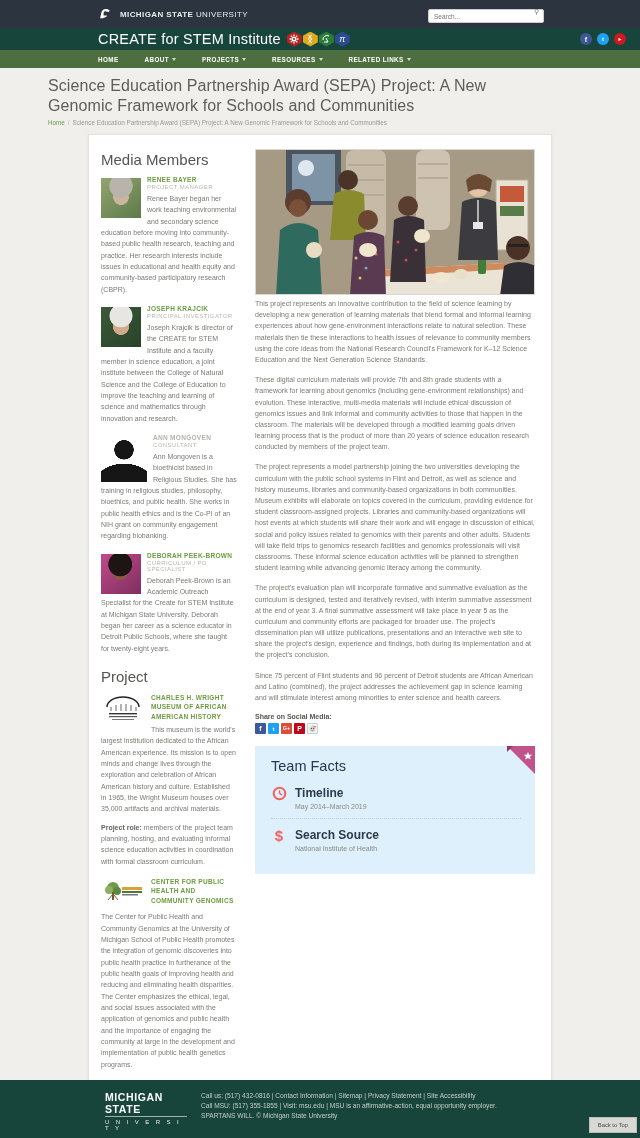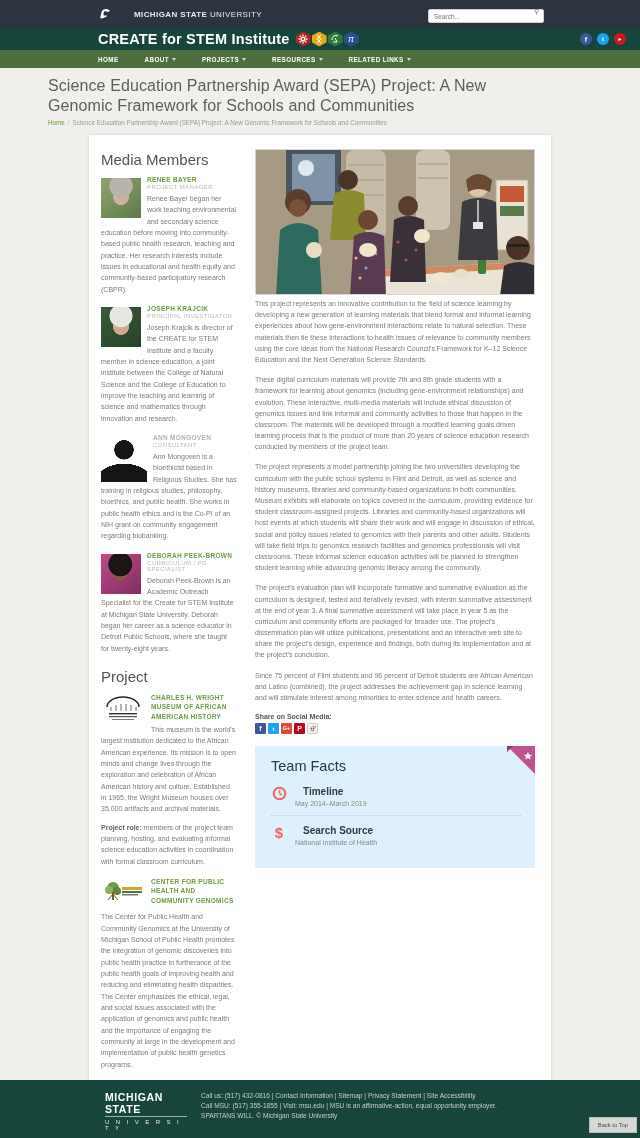--- a/index.html
+++ b/index.html
@@ -2,31 +2,31 @@
 <html><head>
 <meta charset="utf-8">
 <style>
   * { margin:0; padding:0; box-sizing:border-box; }
   html,body { background:#d8d8d4; }
   body { font-family:"Liberation Sans", sans-serif; }
   .page { position:relative; width:640px; height:1138px; margin:0 auto; background:#f0efec; overflow:hidden; }
 
   
   .topbar { height:28px; background:#2c353f; display:flex; align-items:center; padding:0 14px 0 98px; }
-  .brand { display:flex; align-items:center; gap:22px; color:#fff;text-align:right; }
+  .brand { display:flex; align-items:center; gap:8px; color:#fff;text-align:right; }
   .helmet { width:14px; height:14px; }
   .brand-text { font-size:8px; letter-spacing:.4px; color:#e8eaec; }
   .brand-text b { font-weight:bold; }
   .searchwrap { margin-left:auto; margin-right:82px; position:relative; }
   .searchwrap input { width:116px; height:14px; border:1px solid #cfcfcf; border-radius:2px; font-size:6.5px; padding:0 16px 0 5px; color:#666; background:#fff; font-family:"Liberation Sans",sans-serif; }
   .search-btn { position:absolute; right:2px; top:2px; width:11px; height:11px; background:none; border:none; cursor:pointer; font-size:7px; color:#777; line-height:10px; }
 
   
   .siteheader { height:22px; background:#18453b; display:flex; align-items:center; padding:0 14px 0 98px; }
-  .sitetitle { color:#fff; font-size:14.5px; font-weight:700; letter-spacing:.2px; }
+  .sitetitle { color:#fff; font-size:14.5px; font-weight:400; letter-spacing:.2px; }
   .logo-icons { display:flex; margin-left:6px; gap:1px; }
   .diamond { width:15px; height:15px; display:flex; align-items:center; justify-content:center; transform:rotate(0deg); border-radius:2px; position:relative; }
   .diamond svg { width:10px; height:10px; }
   .d-red { background:#b5231f; clip-path:polygon(50% 0,100% 28%,100% 72%,50% 100%,0 72%,0 28%); }
   .d-yellow { background:#e0a91e; clip-path:polygon(50% 0,100% 28%,100% 72%,50% 100%,0 72%,0 28%); }
   .d-green { background:#2d7a3a; clip-path:polygon(50% 0,100% 28%,100% 72%,50% 100%,0 72%,0 28%); }
   .d-blue { background:#2a4d8f; clip-path:polygon(50% 0,100% 28%,100% 72%,50% 100%,0 72%,0 28%); color:#fff; font-size:9px; font-style:italic; }
   .header-social { margin-left:auto; display:flex; gap:5px; }
   .soc-circle { width:12px; height:12px; border-radius:50%; color:#fff; font-size:7px; font-weight:bold; display:flex; align-items:center; justify-content:center; line-height:1; }
   .soc-fb { background:#3b5998; }
@@ -85,21 +85,21 @@
   .sh-rd { background:#f4f4f2; border:1px solid #cfcfca; }
 
   
   .quickfacts { position:relative; margin-top:12px; background:#def0fb; padding:12px 14px 14px 16px; overflow:hidden; }
   .qf-ribbon { position:absolute; top:0; right:0; }
   .quickfacts h3 { font-size:14.5px; color:#22394f; font-weight:500; margin-bottom:8px; }
   .qf-item { display:flex; gap:8px; padding:4px 0 8px 0; }
   .qf-item + .qf-item { border-top:1px dotted #b9cfdd; padding-top:9px; }
   .qf-icon { width:16px; flex:0 0 16px; display:flex; justify-content:center; }
   .qf-dollar { color:#f2635f; font-size:15px; font-weight:bold; line-height:1; }
-  .qf-title { font-size:10px; font-weight:bold; color:#2e3b4c;margin-left:8px; }
+  .qf-title { font-size:12px; font-weight:bold; color:#2e3b4c; }
   .qf-value { font-size:7px; color:#8a8a82; margin-top:3px; }
 
   
   .footer { position:absolute; left:0; bottom:0; width:640px; height:58px; background:#18453b; color:#ccd6cf; }
   .footer-inner { display:flex; padding:11px 0 0 105px; gap:14px; }
   .wordmark { flex:0 0 82px; }
   .wm1 { font-size:10.5px; font-weight:bold; color:#fff; letter-spacing:.6px; border-bottom:1px solid #9fb3aa; padding-bottom:1px; }
   .wm2 { font-size:6px; letter-spacing:2.4px; color:#e5ebe7; margin-top:1.5px; }
   .footer-lines { font-size:6.6px; line-height:1.55; color:#c3cfc8; }
   .footer-lines .ln { white-space:nowrap; }

